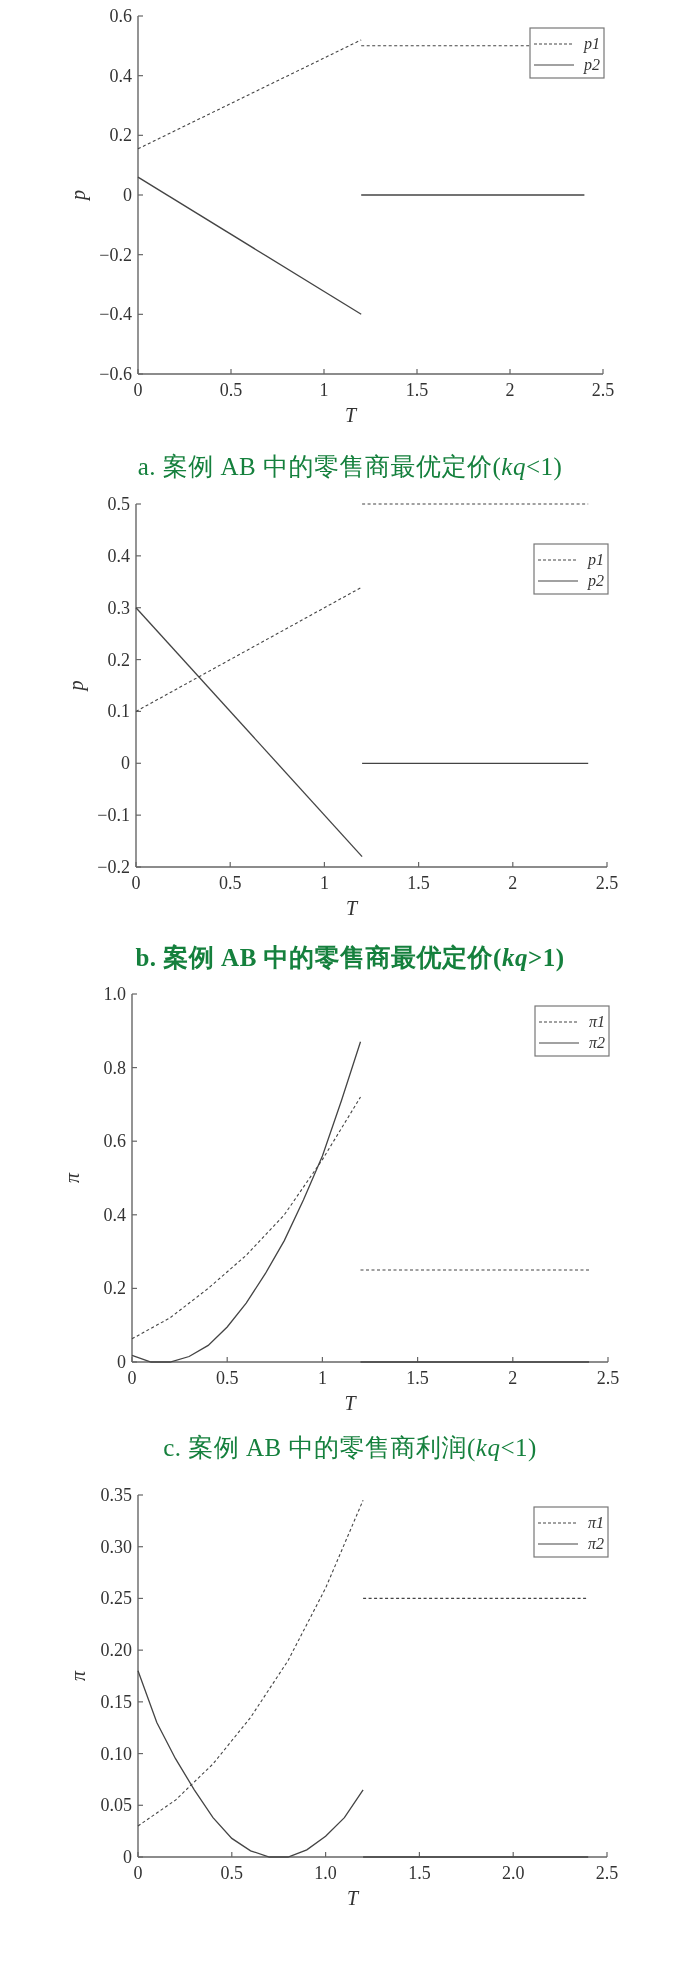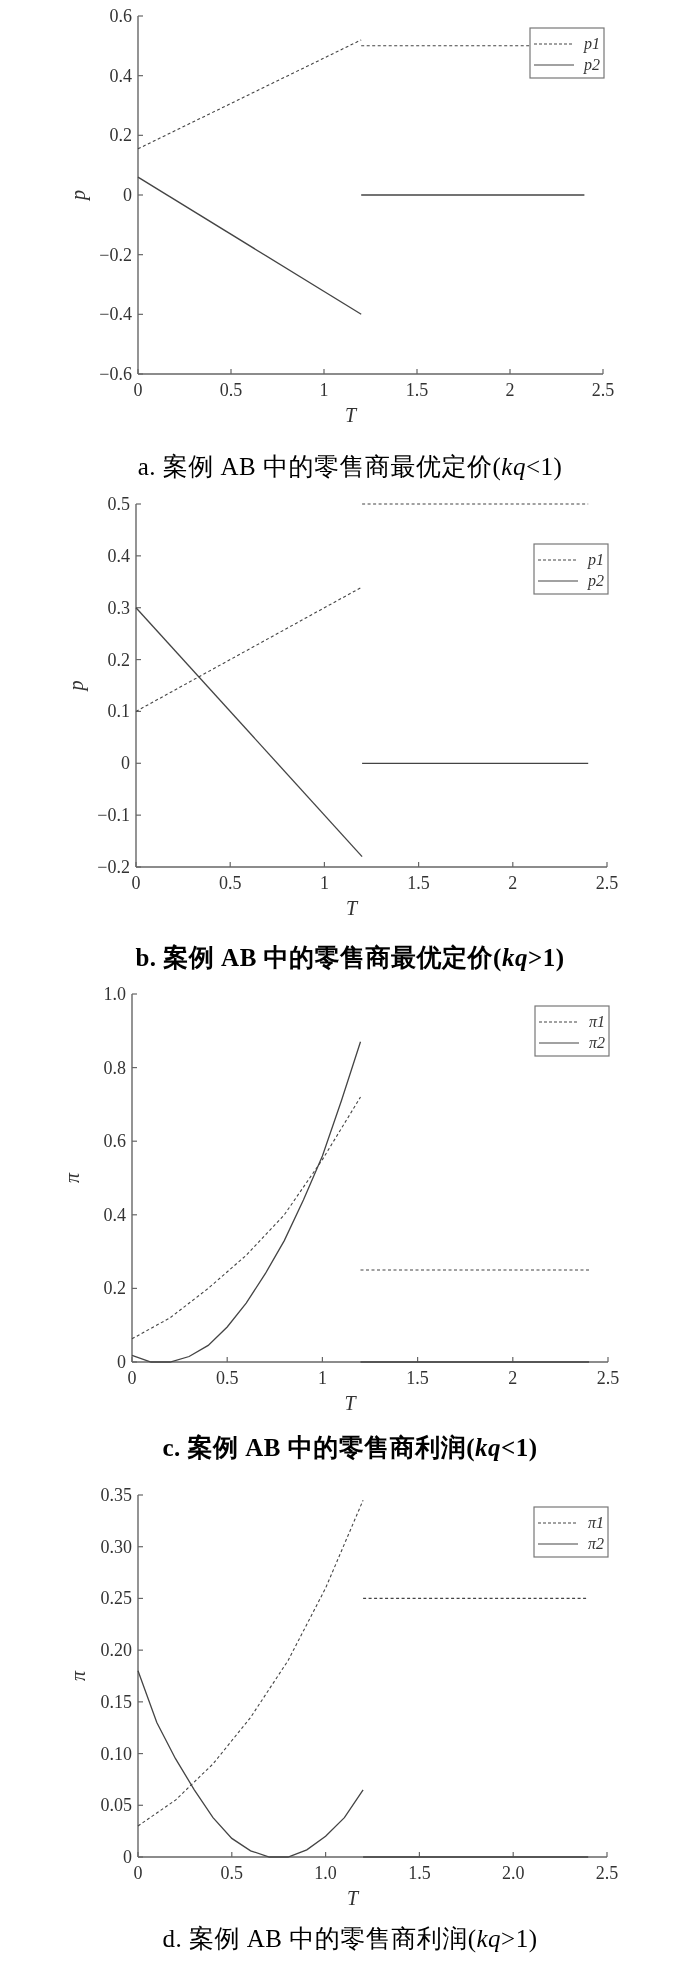--- a/index.html
+++ b/index.html
@@ -1,21 +1,21 @@
 <!DOCTYPE html>
 <html><head>
 <meta charset="utf-8">
 <style>
   html, body { margin: 0; padding: 0; background: #ffffff; }
   body { width: 700px; height: 1971px; position: relative; overflow: hidden;
          font-family: "Liberation Serif", "DejaVu Serif", serif; color: #333; }
   .panel { position: absolute; left: 0; width: 700px; }
   .panel svg { position: absolute; left: 0; top: 0; overflow: visible; }
   .caption { position: absolute; left: 0; width: 700px; text-align: center;
-             font-size: 25px; color: #000000; letter-spacing: 0.5px; }
+             font-size: 25px; color: #15803d; letter-spacing: 0.5px; }
   .caption i { font-style: italic; }
   .tick-label { font-family: "Liberation Serif", "DejaVu Serif", serif; font-size: 18px; fill: #333; }
   .axis-label { font-family: "Liberation Serif", "DejaVu Serif", serif; font-size: 20px; font-style: italic; fill: #333; }
   .legend-label { font-family: "Liberation Serif", "DejaVu Serif", serif; font-size: 16px; font-style: italic; fill: #333; }
 </style>
 </head>
 <body>
 
 <div class="panel" style="top:0; height:490px;">
   <svg width="700" height="440">
@@ -170,21 +170,21 @@
         <polyline points="360.5,1362.0 589.0,1362.0" fill="none" stroke="#444444" stroke-width="1.3"></polyline>
       </g>
       <g>
         <rect x="535" y="1006" width="74" height="50" fill="#fff" stroke="#777777" stroke-width="1.2"></rect>
         <line x1="539" y1="1022" x2="579" y2="1022" stroke="#444444" stroke-width="1.1" stroke-dasharray="3,2"></line>
         <text x="605" y="1027" text-anchor="end" class="legend-label">π1</text>
         <line x1="539" y1="1043" x2="579" y2="1043" stroke="#444444" stroke-width="1.1"></line>
         <text x="605" y="1048" text-anchor="end" class="legend-label">π2</text>
       </g>
     </svg>
-  <div class="caption" style="top:1431px;font-weight:bold;">
+  <div class="caption" style="top:1431px;">
     <span>c. 案例 AB 中的零售商利润(</span><i>kq</i><span>&lt;1)</span>
   </div>
 </div>
 
 <div class="panel" style="top:0; height:1971px;">
   <svg width="700" height="1930">
       <g>
         <line x1="138" y1="1495" x2="138" y2="1857" stroke="#666666" stroke-width="1.4"></line>
         <line x1="138" y1="1857" x2="607" y2="1857" stroke="#666666" stroke-width="1.4"></line>
         <line x1="138" y1="1857" x2="138" y2="1852" stroke="#666666" stroke-width="1.2"></line>
@@ -227,16 +227,13 @@
         <polyline points="363.1,1857.0 588.2,1857.0" fill="none" stroke="#444444" stroke-width="1.3"></polyline>
       </g>
       <g>
         <rect x="534" y="1507" width="74" height="50" fill="#fff" stroke="#777777" stroke-width="1.2"></rect>
         <line x1="538" y1="1523" x2="578" y2="1523" stroke="#444444" stroke-width="1.1" stroke-dasharray="3,2"></line>
         <text x="604" y="1528" text-anchor="end" class="legend-label">π1</text>
         <line x1="538" y1="1544" x2="578" y2="1544" stroke="#444444" stroke-width="1.1"></line>
         <text x="604" y="1549" text-anchor="end" class="legend-label">π2</text>
       </g>
     </svg>
-  <div class="caption" style="top:1922px;">
-    <span>d. 案例 AB 中的零售商利润(</span><i>kq</i><span>&gt;1)</span>
-  </div>
 </div>
 
 </body></html>

